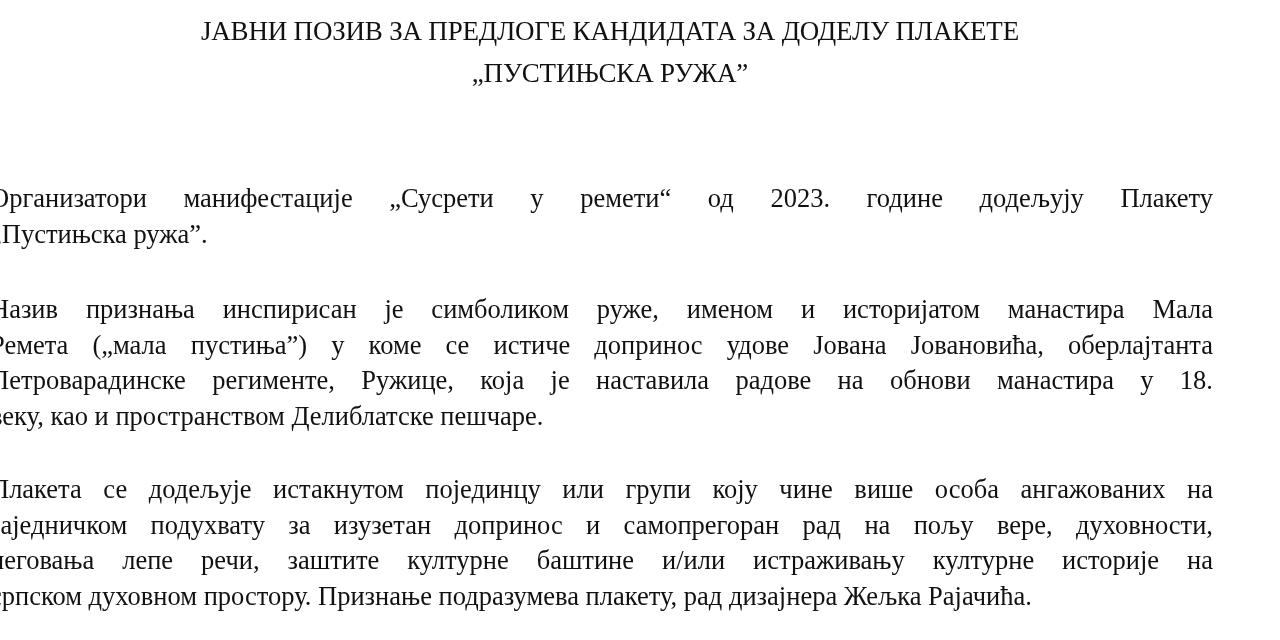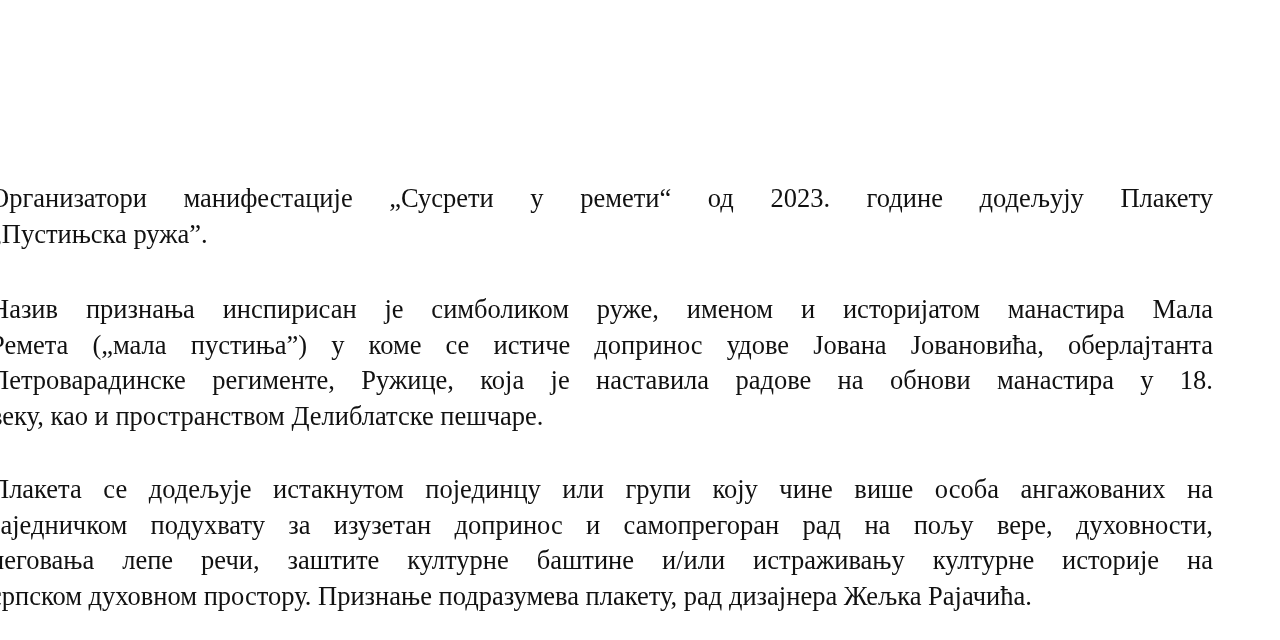--- a/index.html
+++ b/index.html
@@ -58,20 +58,22 @@
     .p1 { top: 181px; }
     .p2 { top: 292px; }
     .p3 { top: 472px; }
   </style>
 </head>
 <body>
 
 <div class="page">
 
   <div class="title-block">
+    <span class="title-line">ЈАВНИ ПОЗИВ ЗА ПРЕДЛОГЕ КАНДИДАТА ЗА ДОДЕЛУ ПЛАКЕТЕ</span>
+    <span class="title-line">„ПУСТИЊСКА РУЖА”</span>
   </div>
 
   <p class="para p1">
     <span class="para-line">Организатори манифестације „Сусрети у ремети“ од 2023. године додељују Плакету</span>
     <span class="para-line last">„Пустињска ружа”.</span>
   </p>
 
   <p class="para p2">
     <span class="para-line">Назив признања инспирисан је симболиком руже, именом и историјатом манастира Мала</span>
     <span class="para-line">Ремета („мала пустиња”) у коме се истиче допринос удове Јована Јовановића, оберлајтанта</span>

